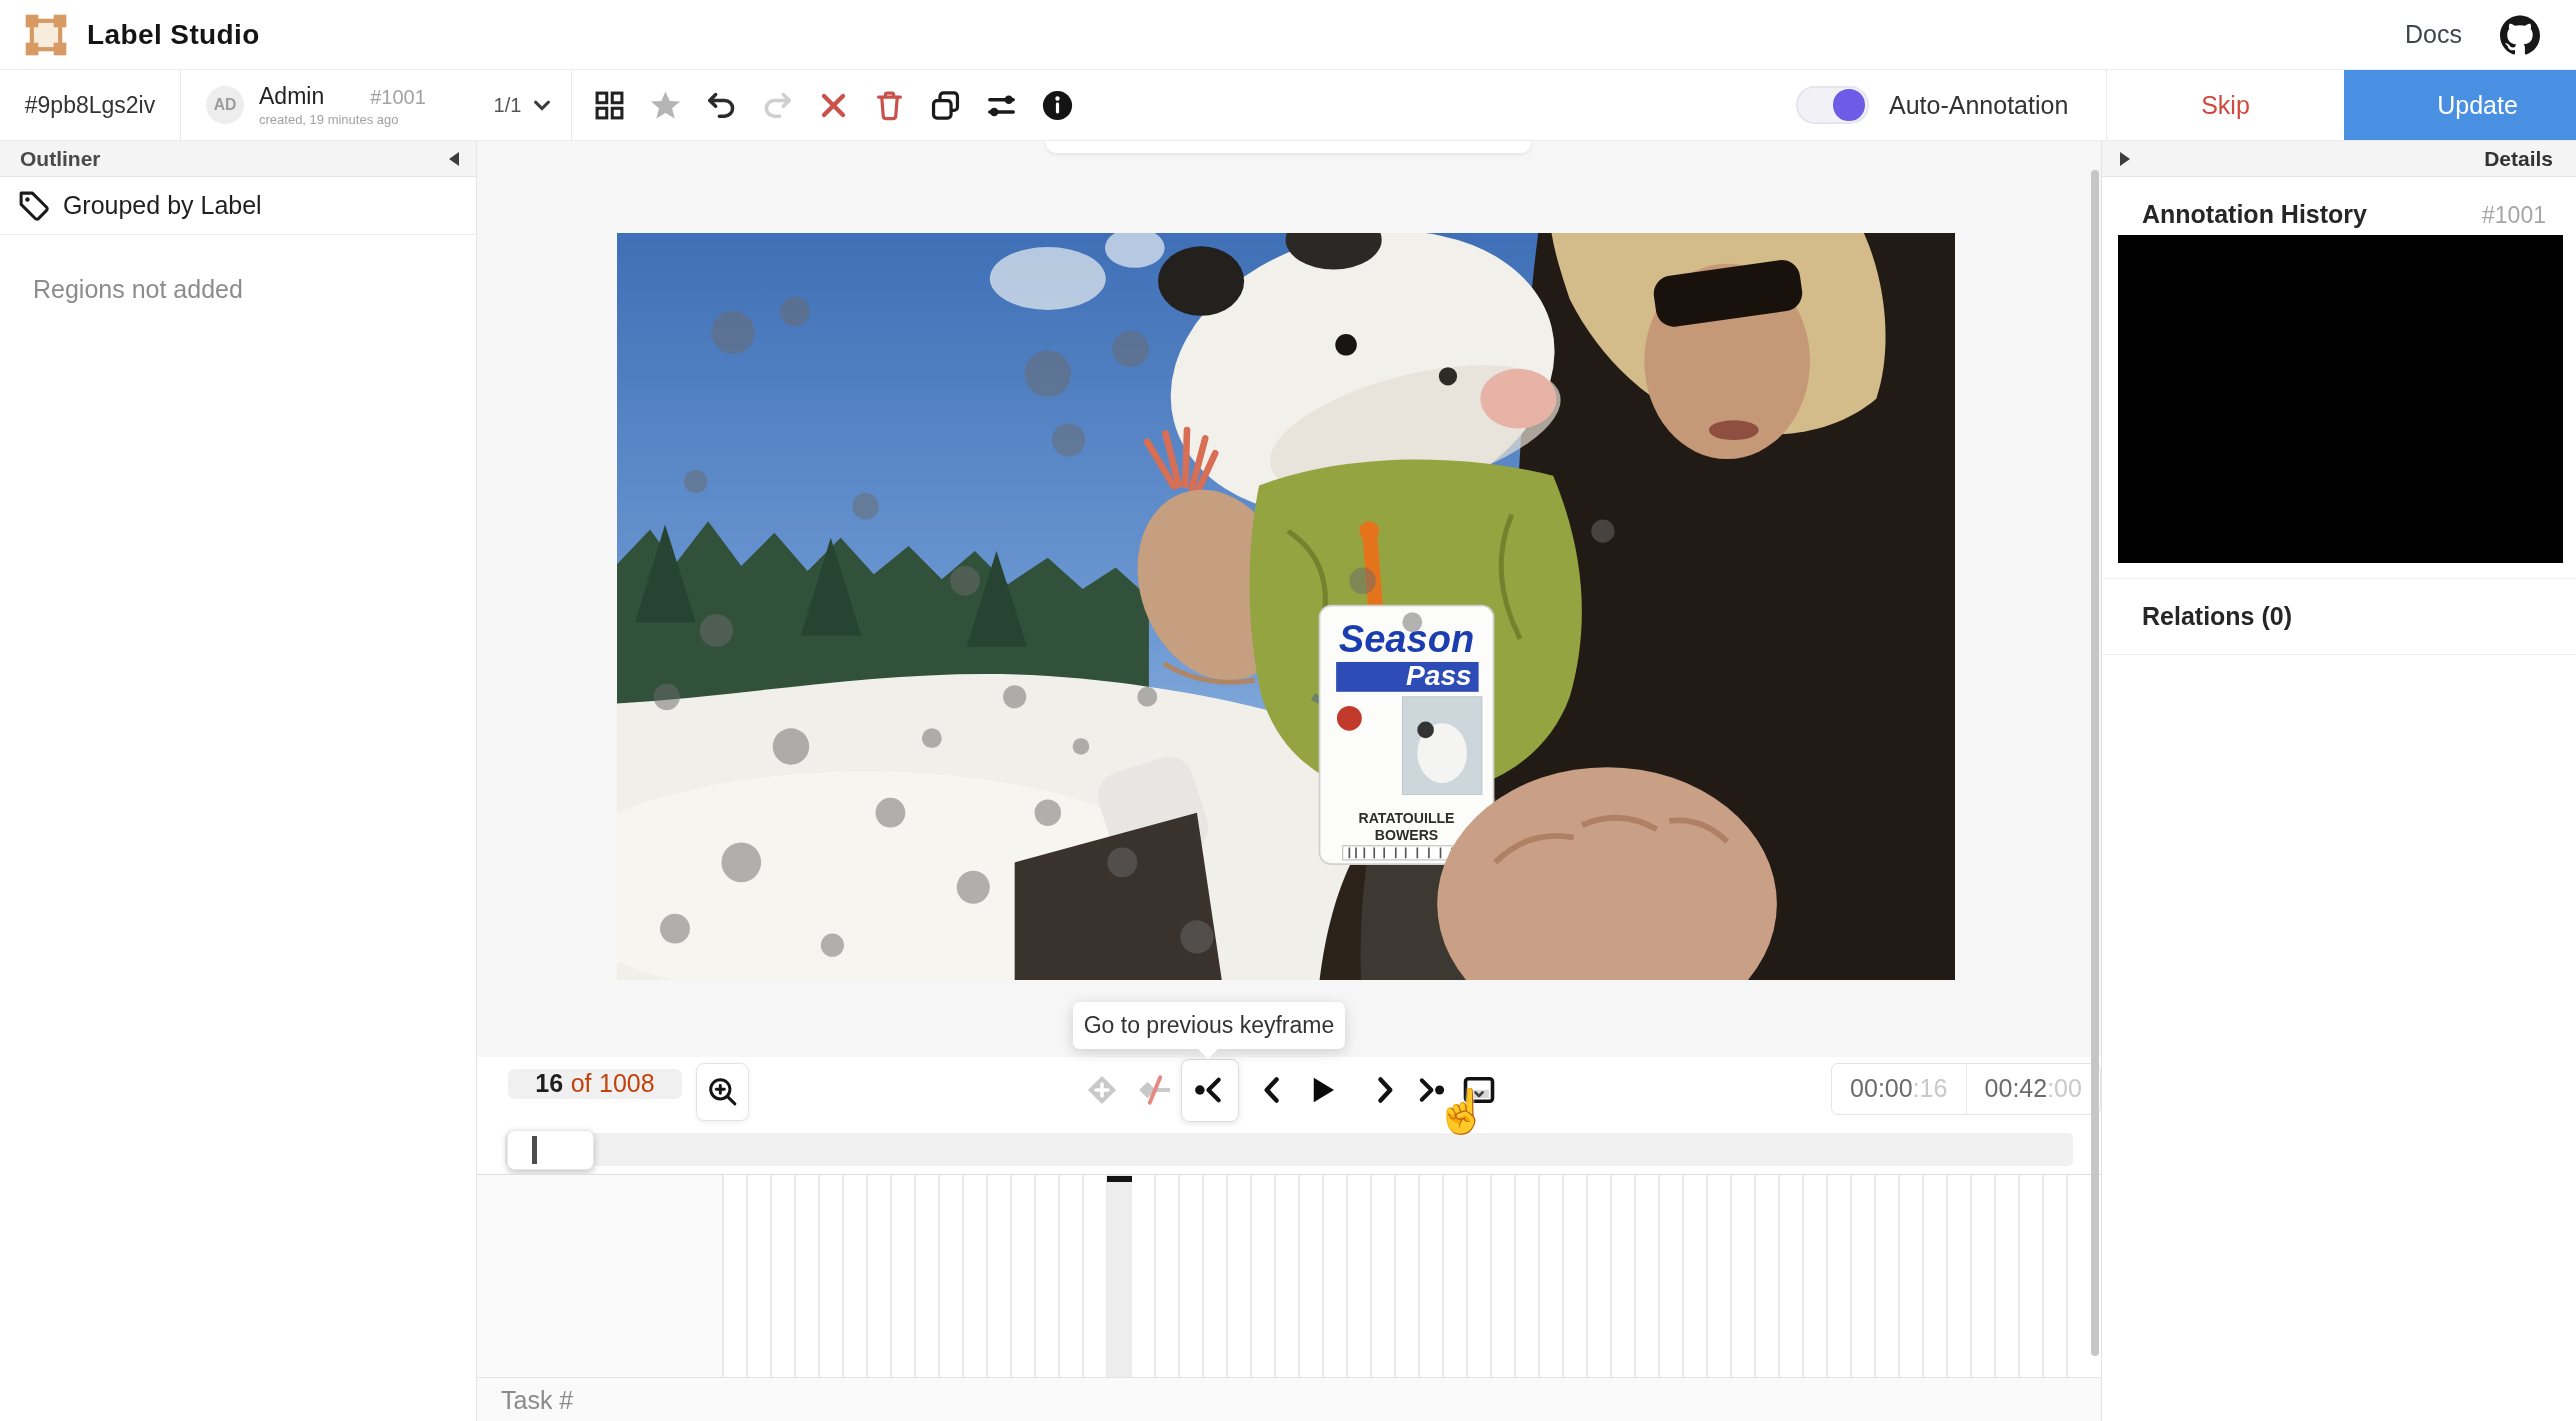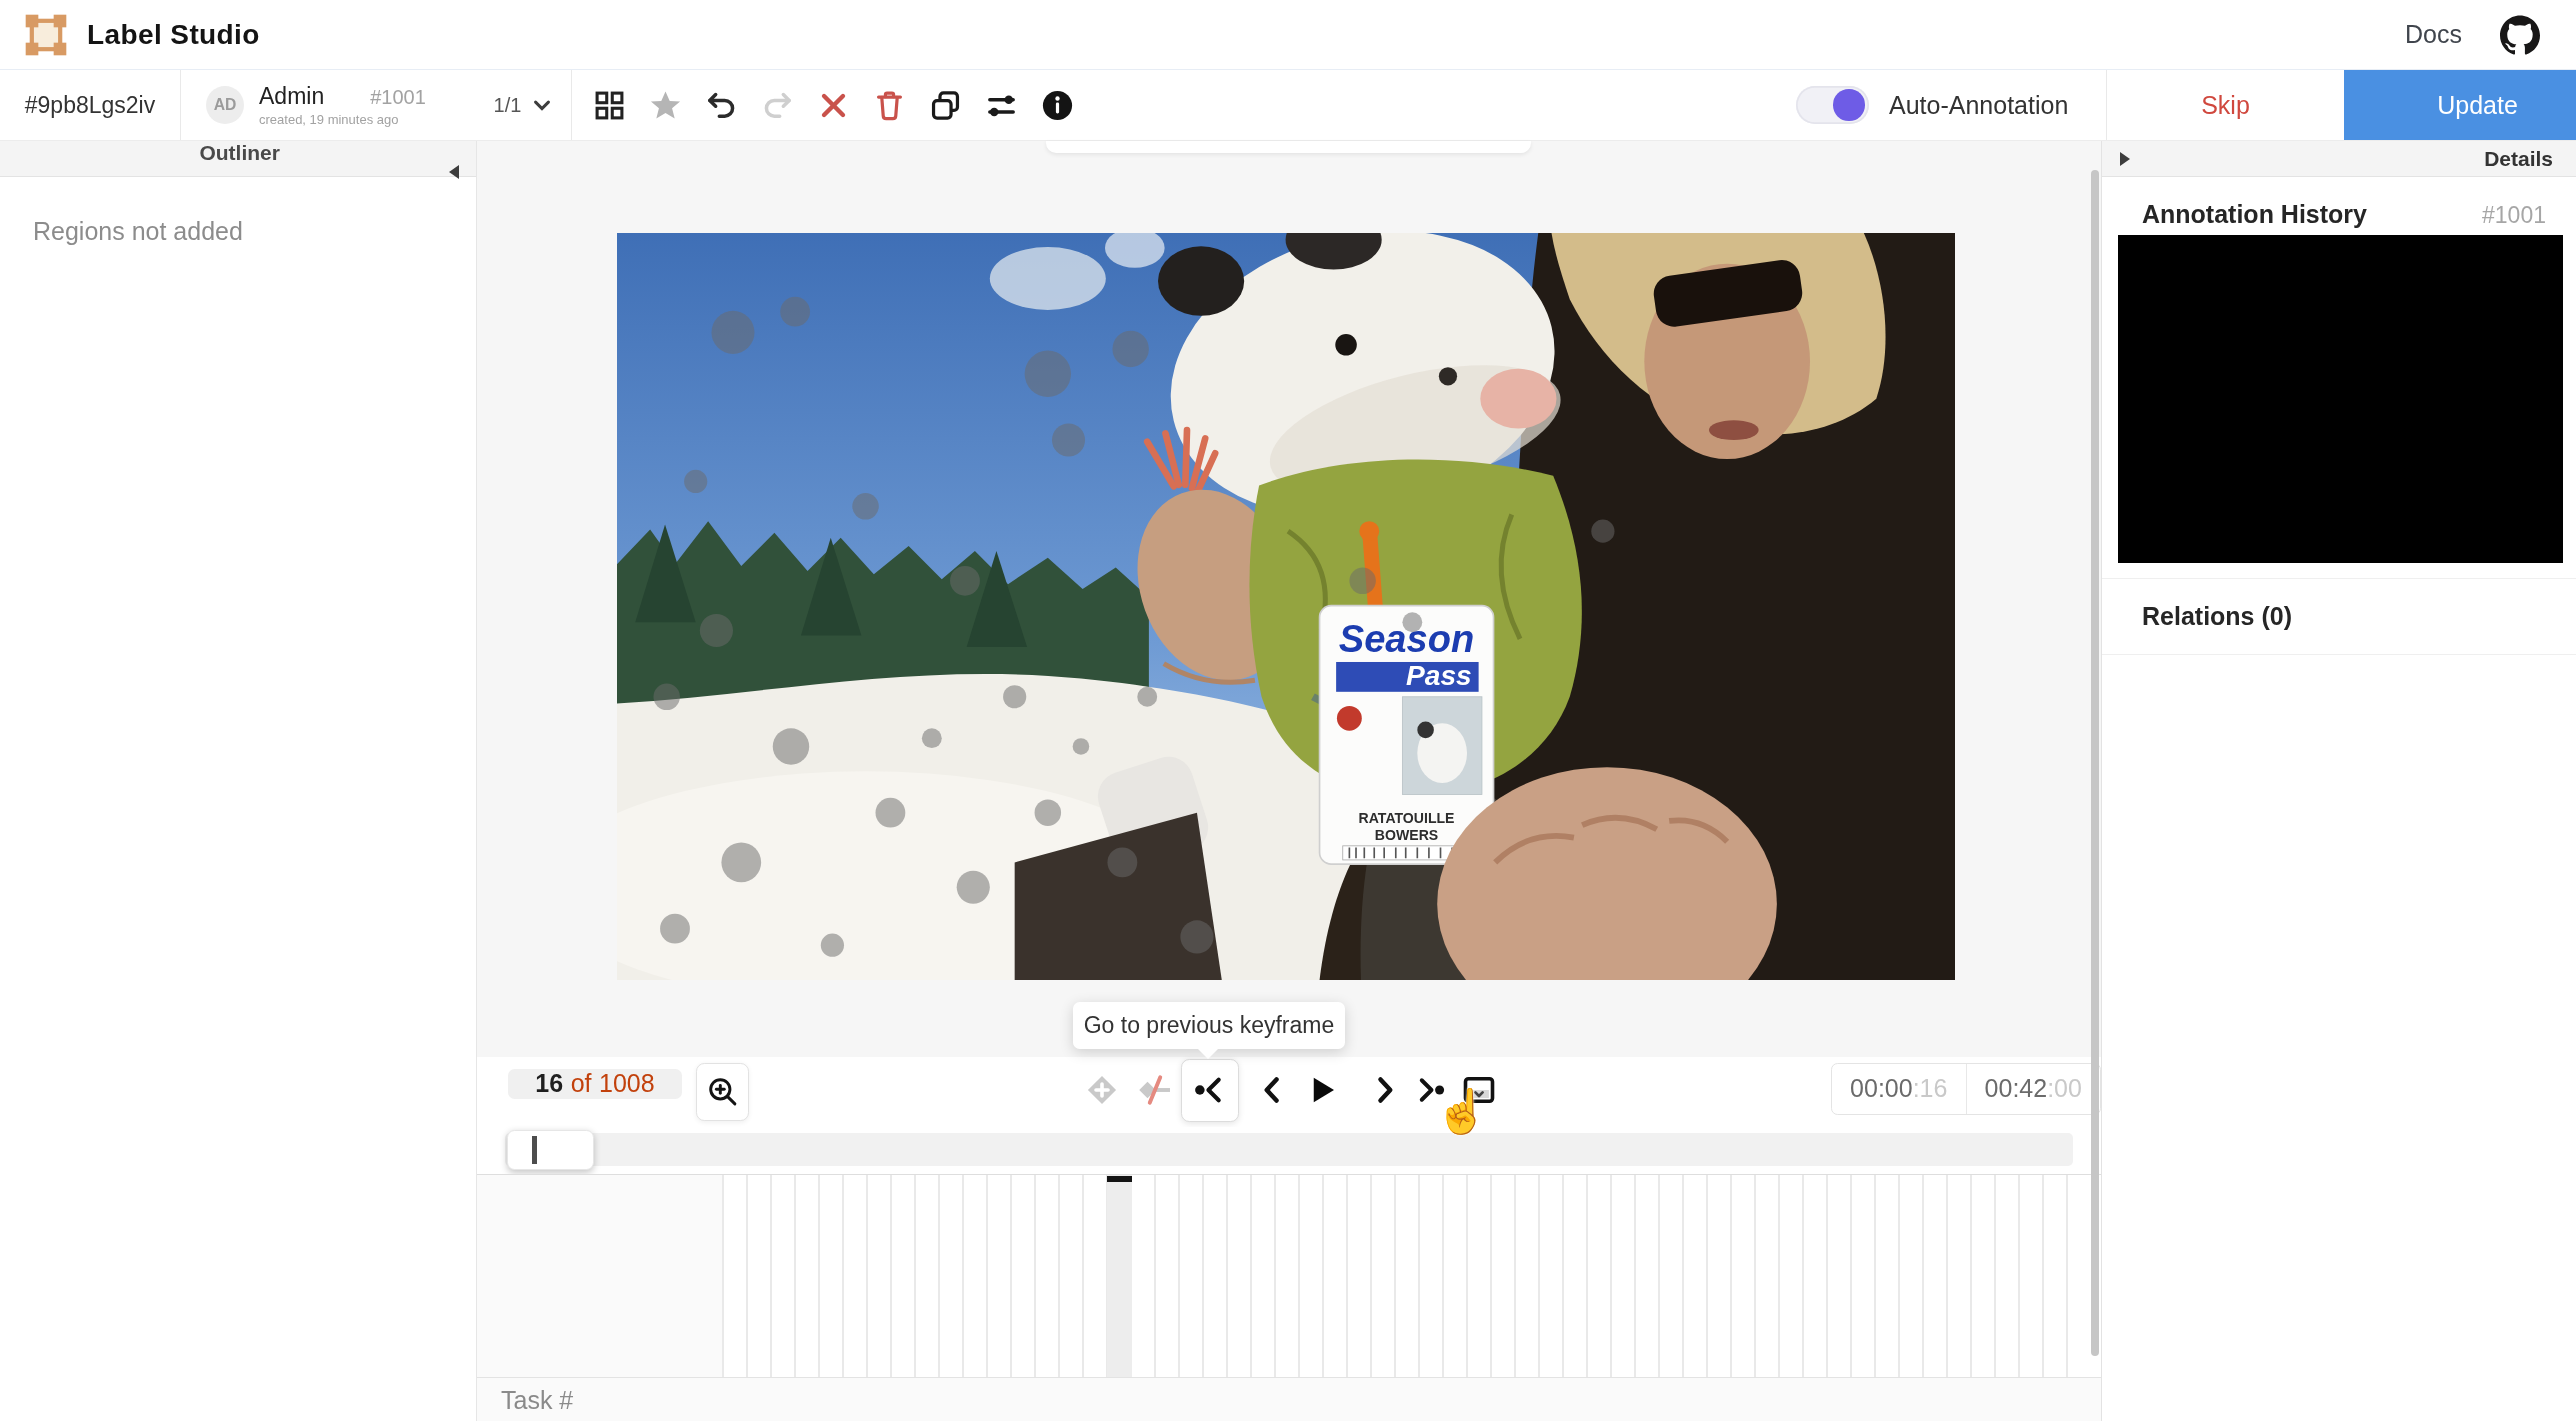--- a/index.html
+++ b/index.html
@@ -43,21 +43,21 @@
     border-left:1.7px solid #e9e9e9; display:flex; align-items:center; justify-content:center;
     font-size:25px; font-weight:500; color:#d0483e; cursor:pointer; }
   .update-btn { position:absolute; left:2344px; top:0; width:267px; height:100%; background:#4a90e2;
     display:flex; align-items:center; justify-content:center; font-size:25px; font-weight:500; color:#fff; cursor:pointer; }
 
   
   .outliner { position:absolute; left:0; top:141px; width:477px; height:1281px; background:#fff;
     border-right:1.7px solid #e6e6e6; }
   .panel-head { height:36px; background:#f4f4f4; border-bottom:1.7px solid #e3e3e3;
     display:flex; align-items:center; font-size:21px; font-weight:700; color:#4a4a4a; }
-  .outliner .panel-head { padding:0 16.6px 0 20px;flex-direction:column; }
+  .outliner .panel-head { padding:0 16.6px 0 20px; }
   .tri-left { width:0; height:0; border-top:7.5px solid transparent; border-bottom:7.5px solid transparent;
     border-right:10.8px solid #3d3d3d; margin-left:auto; cursor:pointer; }
   .tri-right { width:0; height:0; border-top:7.5px solid transparent; border-bottom:7.5px solid transparent;
     border-left:10.8px solid #3d3d3d; cursor:pointer; }
   .group-row { height:58px; border-bottom:1.7px solid #ececec; display:flex; align-items:center; gap:13.3px;
     padding-left:16.6px; font-size:25px; color:#1f1f1f; cursor:pointer; }
   .group-row svg { width:33px; height:33px; }
   .regions-empty { padding:40px 0 0 33px; font-size:25px; color:#8c8c8c; }
 
   
@@ -250,20 +250,27 @@
   </div>
 
   <div class="skip-btn">Skip</div>
   <div class="update-btn">Update</div>
 </div>
 
 <div class="outliner">
   <div class="panel-head">
     <span>Outliner</span>
     <div class="tri-left"></div>
+  </div>
+  <div class="group-row">
+    <svg viewBox="0 0 24 24" fill="none" stroke="#1a1a1a" stroke-width="2.2" stroke-linejoin="round">
+      <path d="M3 3 h8.2 L21.5 13.3 a1.6 1.6 0 0 1 0 2.3 L15.6 21.5 a1.6 1.6 0 0 1 -2.3 0 L3 11.2 Z"></path>
+      <circle cx="7.6" cy="7.6" r="1.6" fill="#1a1a1a" stroke="none"></circle>
+    </svg>
+    <span>Grouped by Label</span>
   </div>
   <div class="regions-empty">Regions not added</div>
 </div>
 
 <div class="main">
   <div class="clipped-bar"></div>
 
   <div class="video-wrap">
     <svg viewBox="0 0 1615 902" width="1338" height="747" preserveAspectRatio="none">
       <defs>

